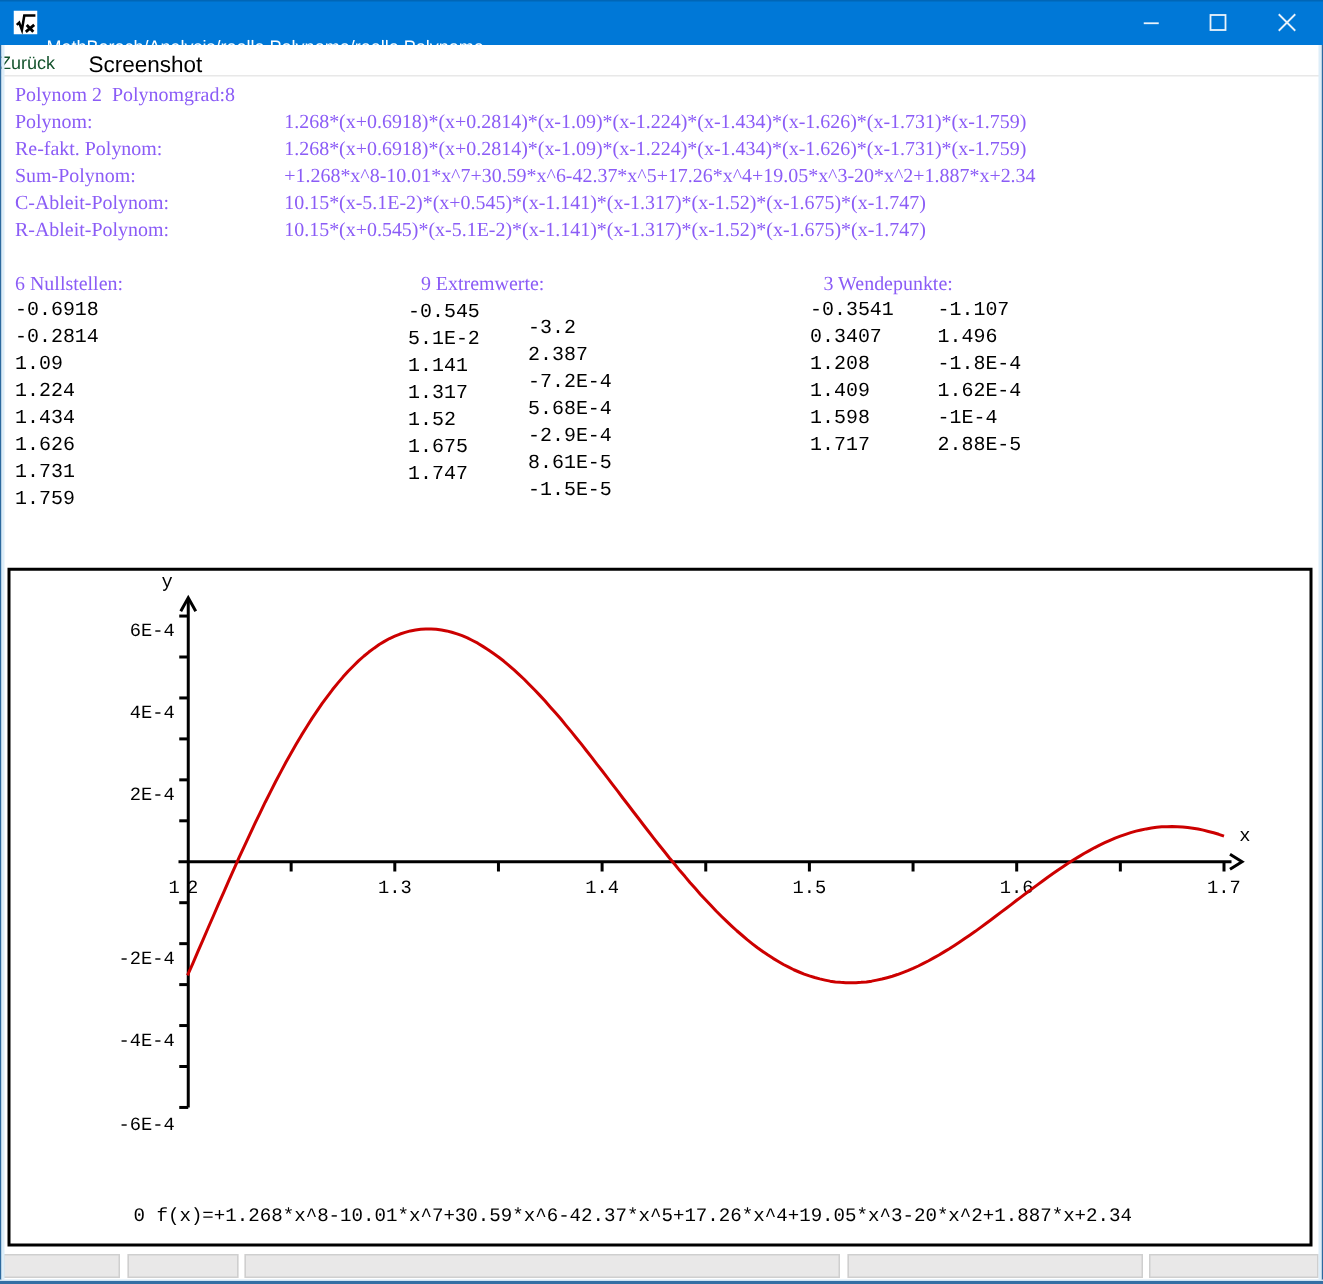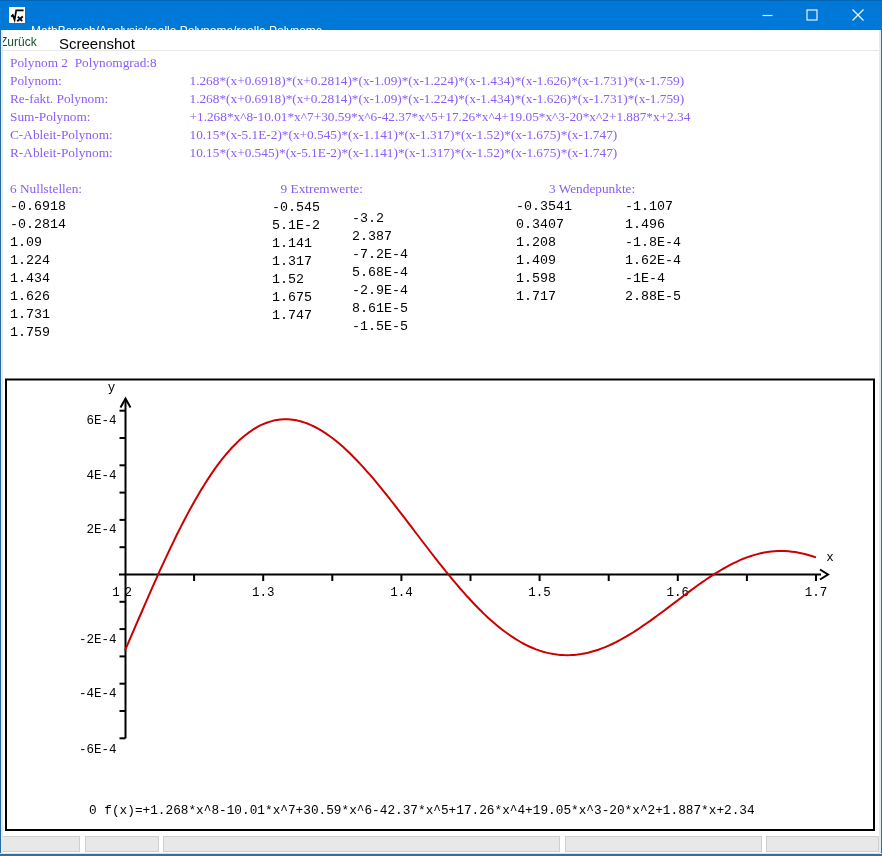--- a/index.html
+++ b/index.html
@@ -35,21 +35,21 @@
 1.268*(x+0.6918)*(x+0.2814)*(x-1.09)*(x-1.224)*(x-1.434)*(x-1.626)*(x-1.731)*(x-1.759)
 +1.268*x^8-10.01*x^7+30.59*x^6-42.37*x^5+17.26*x^4+19.05*x^3-20*x^2+1.887*x+2.34
 10.15*(x-5.1E-2)*(x+0.545)*(x-1.141)*(x-1.317)*(x-1.52)*(x-1.675)*(x-1.747)
 10.15*(x+0.545)*(x-5.1E-2)*(x-1.141)*(x-1.317)*(x-1.52)*(x-1.675)*(x-1.747)</pre>
 <pre class="abs" style="left:10px;top:179.6px">6 Nullstellen:</pre>
 <pre class="abs" style="left:280.6px;top:179.6px">9 Extremwerte:</pre>
 <pre class="abs" style="left:549px;top:179.6px">3 Wendepunkte:</pre>
 <div class="num" style="left:10px;top:197.6px;width:71.6px">-0.6918<br>-0.2814<br>1.09<br>1.224<br>1.434<br>1.626<br>1.731<br>1.759</div>
 <div class="num" style="left:272px;top:199px;width:80px">-0.545<br>5.1E-2<br>1.141<br>1.317<br>1.52<br>1.675<br>1.747</div>
 <div class="num" style="left:352px;top:210px;width:70.7px">-3.2<br>2.387<br>-7.2E-4<br>5.68E-4<br>-2.9E-4<br>8.61E-5<br>-1.5E-5</div>
-<div class="num" style="left:516px;top:197.6px;width:77.5px">-0.3541<br>0.3407<br>1.208<br>1.409<br>1.598<br>1.717</div>
+<div class="num" style="left:540px;top:197.6px;width:77.5px">-0.3541<br>0.3407<br>1.208<br>1.409<br>1.598<br>1.717</div>
 <div class="num" style="left:625px;top:197.6px;width:76.5px">-1.107<br>1.496<br>-1.8E-4<br>1.62E-4<br>-1E-4<br>2.88E-5</div>
 
 <svg class="abs" style="left:0;top:0" width="882" height="856">
  <rect x="6" y="379.5" width="868" height="450.5" fill="none" stroke="#000" stroke-width="2"></rect>
  <g font-family="Liberation Mono" font-size="12.5" fill="#000">
   <text x="116.5" y="424.1" text-anchor="end">6E-4</text>
       <text x="116.5" y="478.7" text-anchor="end">4E-4</text>
       <text x="116.5" y="533.3" text-anchor="end">2E-4</text>
       <text x="116.5" y="642.5" text-anchor="end">-2E-4</text>
       <text x="116.5" y="697.1" text-anchor="end">-4E-4</text>

